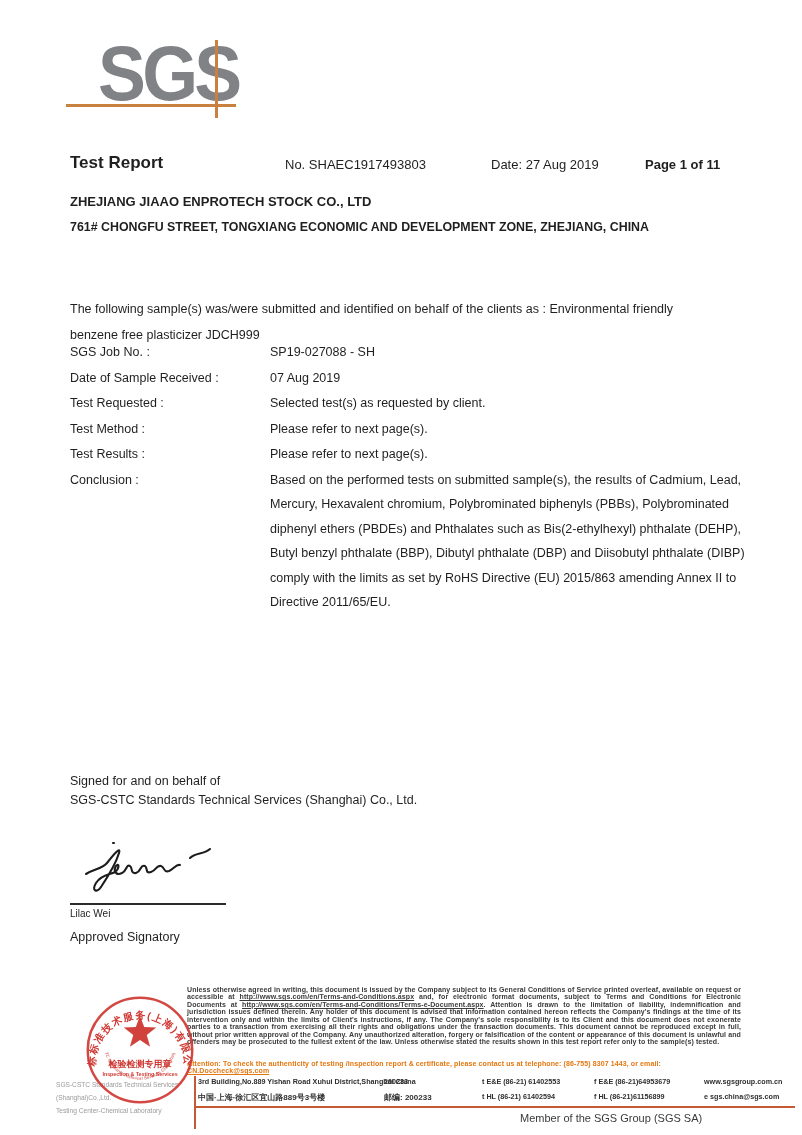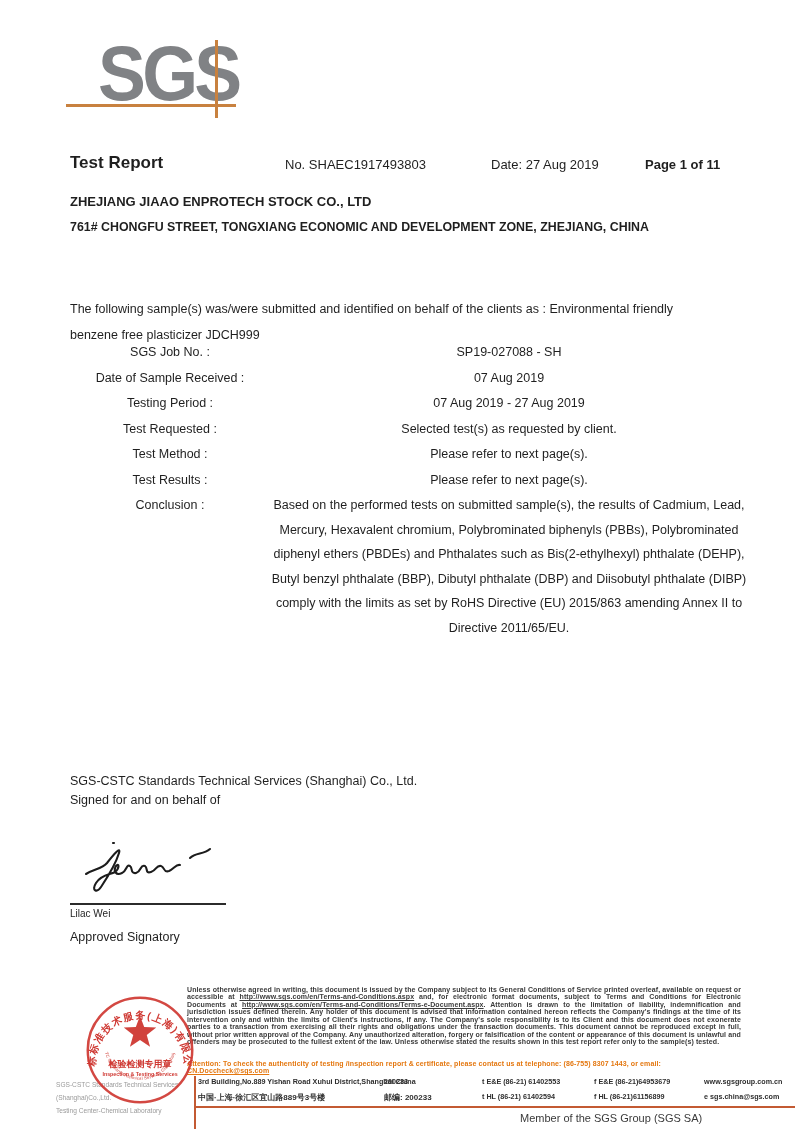--- a/index.html
+++ b/index.html
@@ -21,21 +21,21 @@
 
   
   .client-name { position:absolute; left:70px; top:194px; font-size:13px; font-weight:bold; }
   .client-addr { position:absolute; left:70px; top:220px; font-size:12.4px; font-weight:bold; }
 
   
   .sample-par { position:absolute; left:70px; top:296px; width:652px; font-size:12.5px; line-height:26px; }
 
   
   .fields { position:absolute; left:70px; top:340px; width:675px; }
-  .field-row { display:flex; align-items:flex-start; margin-bottom:1px;text-align:center; }
+  .field-row { display:flex; align-items:flex-start; margin-bottom:1px; }
   .field-label { width:200px; flex:0 0 200px; font-size:12.5px; line-height:24.5px; }
   .field-value { width:478px; flex:0 0 478px; font-size:12.5px; line-height:24.5px; }
 
   
   .signed-for    { position:absolute; left:70px; top:772px; font-size:12.5px; line-height:19px; }
   .sig-svg       { position:absolute; left:78px; top:833px; }
   .sig-rule      { position:absolute; left:70px; top:903px; width:156px; height:0; border-top:2px solid #2b2b2b; }
   .sig-name      { position:absolute; left:70px; top:908px; font-size:10px; }
   .sig-role      { position:absolute; left:70px; top:930px; font-size:12.5px; }
 
@@ -93,44 +93,40 @@
   <div class="fields">
       <div class="field-row">
         <div class="field-label">SGS Job No. :</div>
         <div class="field-value">SP19-027088 - SH</div>
       </div>
       <div class="field-row">
         <div class="field-label">Date of Sample Received :</div>
         <div class="field-value">07 Aug 2019</div>
       </div>
       <div class="field-row">
-        <div class="field-label">Testing Period :</div>
-        <div class="field-value">07 Aug 2019 - 27 Aug 2019</div>
-      </div>
-      <div class="field-row">
         <div class="field-label">Test Requested :</div>
         <div class="field-value">Selected test(s) as requested by client.</div>
       </div>
       <div class="field-row">
         <div class="field-label">Test Method :</div>
         <div class="field-value">Please refer to next page(s).</div>
       </div>
       <div class="field-row">
         <div class="field-label">Test Results :</div>
         <div class="field-value">Please refer to next page(s).</div>
       </div>
       <div class="field-row">
         <div class="field-label">Conclusion :</div>
         <div class="field-value">Based on the performed tests on submitted sample(s), the results of Cadmium, Lead, Mercury, Hexavalent chromium, Polybrominated biphenyls (PBBs), Polybrominated diphenyl ethers (PBDEs) and Phthalates such as Bis(2-ethylhexyl) phthalate (DEHP), Butyl benzyl phthalate (BBP), Dibutyl phthalate (DBP) and Diisobutyl phthalate (DIBP) comply with the limits as set by RoHS Directive (EU) 2015/863 amending Annex II to Directive 2011/65/EU.</div>
       </div>
     </div>
 
   <div class="signed-for">
+    <div>Signed for and on behalf of</div>
     <div>SGS-CSTC Standards Technical Services (Shanghai) Co., Ltd.</div>
-    <div>Signed for and on behalf of</div>
   </div>
 
   <svg class="sig-svg" width="180" height="70" viewBox="0 0 180 70">
     <path class="sig-path" d="M35 10 l1 0"></path>
     <path class="sig-path" d="M8 41 C16 36 24 36 29 30 C36 21 43 13 41 20 C38 30 29 45 23 54 C19 60 13 58 18 50 C24 41 32 42 37 39 C42 35 41 29 38 33 C35 38 38 43 44 40 C49 38 48 31 52 33 C55 35 52 41 58 40 C64 38 62 31 67 33 C70 35 67 41 73 39 C79 37 78 32 83 33 C87 34 85 40 91 38 C96 36 98 31 102 32"></path>
     <path class="sig-path" d="M112 25 C118 19 125 22 132 16"></path>
   </svg>
 
   <div class="sig-rule"></div>
   <div class="sig-name">Lilac Wei</div>

